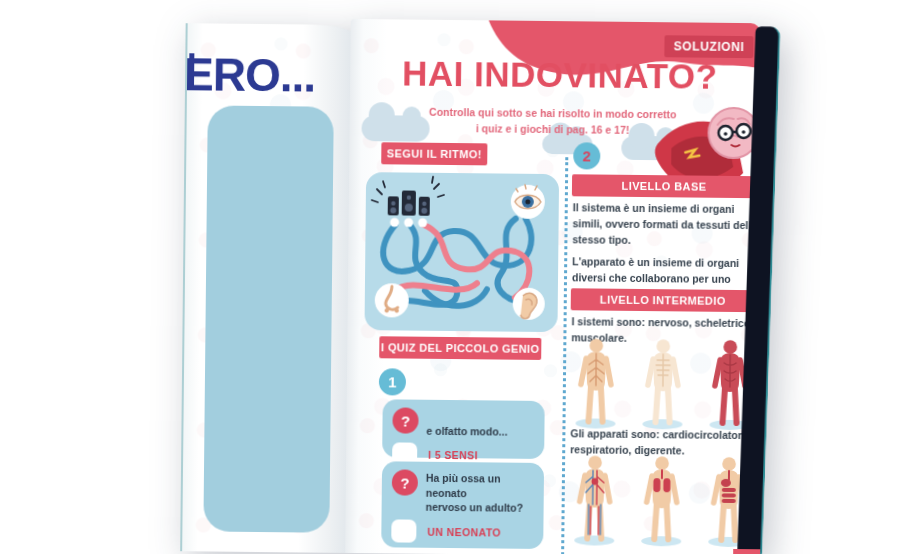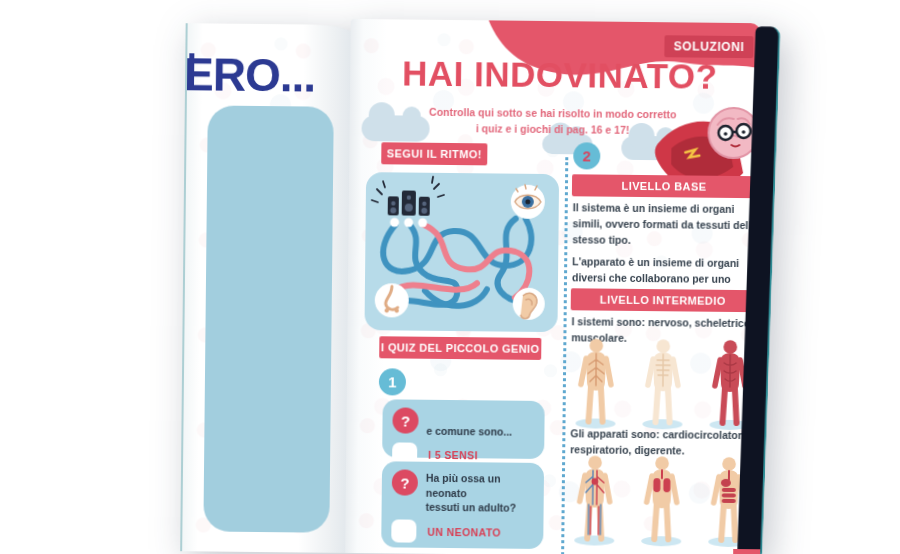--- a/index.html
+++ b/index.html
@@ -192,35 +192,35 @@
 
       <div class="chip chip-quiz">I QUIZ DEL PICCOLO GENIO</div>
 
       <div class="num-circle num-1">1</div>
 
       <div class="quiz-box quiz-1">
         <div class="quiz-q-row">
           <div class="q-badge">?</div>
           <div class="q-text">
             <br>
-            <span>e comune sono...</span>
+            <span>e olfatto modo...</span>
           </div>
         </div>
         <div class="quiz-a-row">
           <div class="checkbox"></div>
           <div class="answer">I 5 SENSI</div>
         </div>
       </div>
 
       <div class="quiz-box quiz-2">
         <div class="quiz-q-row">
           <div class="q-badge">?</div>
           <div class="q-text">
             <span>Ha più ossa un neonato</span><br>
-            <span>tessuti un adulto?</span>
+            <span>nervoso un adulto?</span>
           </div>
         </div>
         <div class="quiz-a-row">
           <div class="checkbox"></div>
           <div class="answer">UN NEONATO</div>
         </div>
       </div>
 
       <div class="col-divider"></div>
 

